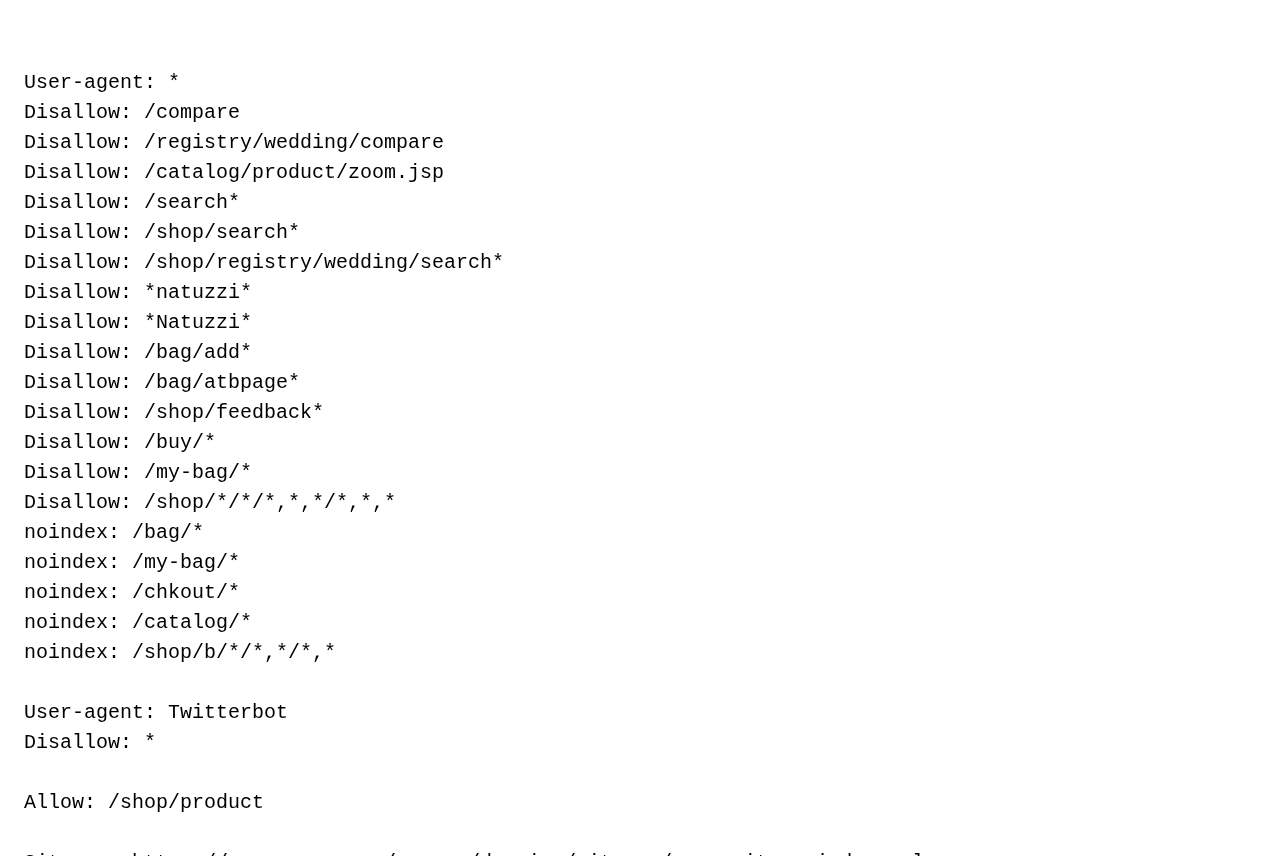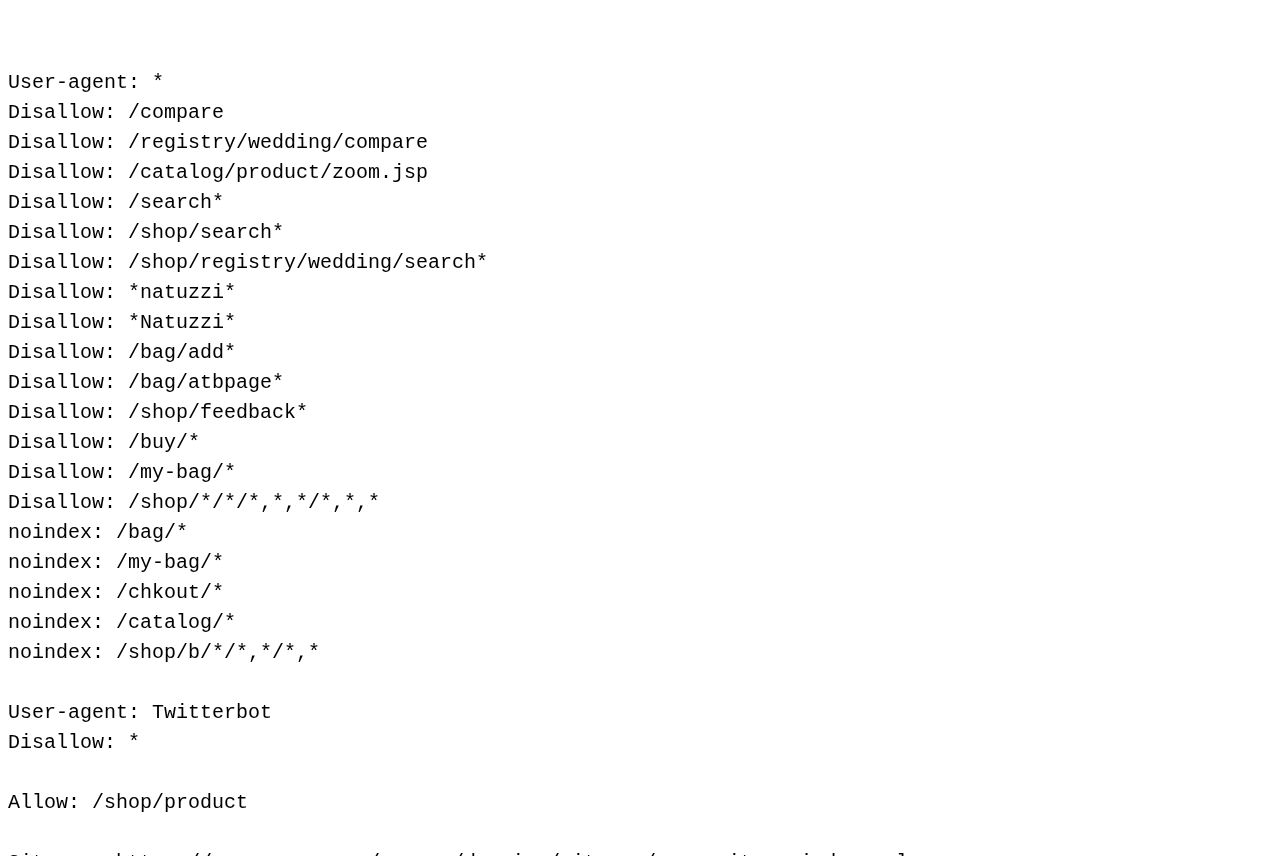--- a/index.html
+++ b/index.html
@@ -7,19 +7,20 @@
       padding: 8px;
       background: #ffffff;
       font-family: "Courier New", Courier, monospace;
       font-size: 20px;
       line-height: 1.5;
       color: #000000;
       white-space: pre;
     }
     .line {
       white-space: pre;
+      margin-left: 16px;
     }
   </style>
 </head>
 <body>
 
 <div id="content"><div class="line">User-agent: *</div><div class="line">Disallow: /compare</div><div class="line">Disallow: /registry/wedding/compare</div><div class="line">Disallow: /catalog/product/zoom.jsp</div><div class="line">Disallow: /search*</div><div class="line">Disallow: /shop/search*</div><div class="line">Disallow: /shop/registry/wedding/search*</div><div class="line">Disallow: *natuzzi*</div><div class="line">Disallow: *Natuzzi*</div><div class="line">Disallow: /bag/add*</div><div class="line">Disallow: /bag/atbpage*</div><div class="line">Disallow: /shop/feedback*</div><div class="line">Disallow: /buy/*</div><div class="line">Disallow: /my-bag/*</div><div class="line">Disallow: /shop/*/*/*,*,*/*,*,*</div><div class="line">noindex: /bag/*</div><div class="line">noindex: /my-bag/*</div><div class="line">noindex: /chkout/*</div><div class="line">noindex: /catalog/*</div><div class="line">noindex: /shop/b/*/*,*/*,*</div><div class="line">&nbsp;</div><div class="line">User-agent: Twitterbot</div><div class="line">Disallow: *</div><div class="line">&nbsp;</div><div class="line">Allow: /shop/product</div><div class="line">&nbsp;</div><div class="line">Sitemap: https://www.macys.com/navapp/dyn_img/sitemap/mcom_sitemapindex.xml</div></div>
 
 
 </body></html>

